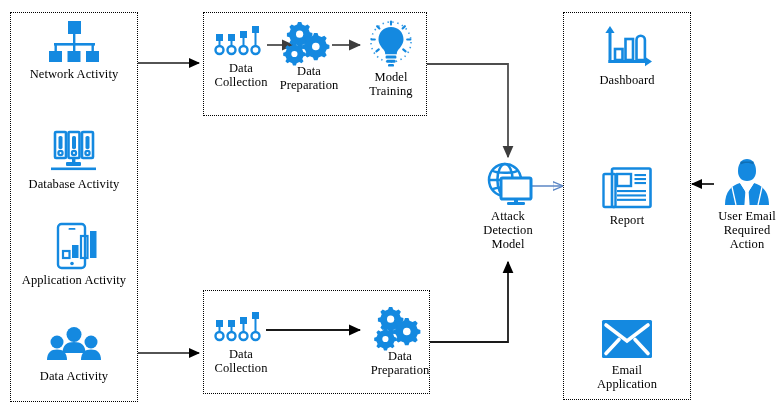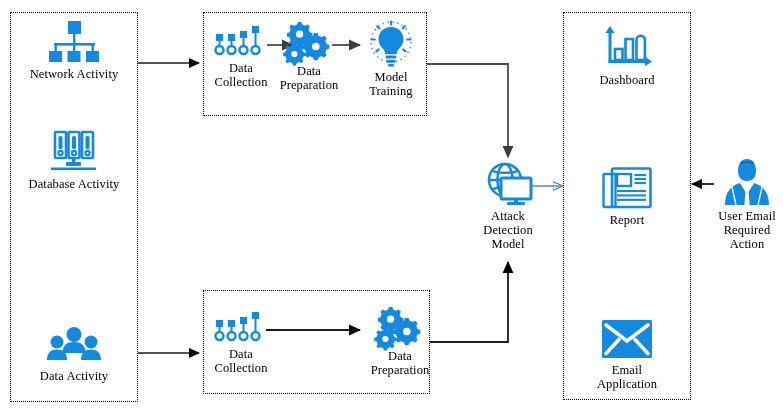--- a/index.html
+++ b/index.html
@@ -114,20 +114,34 @@
           <circle cx="41.5" cy="23" r="2.1"></circle>
         </g>
         <rect x="26" y="28" width="3.4" height="5" fill="#1489E0"></rect>
         <rect x="20" y="32" width="15" height="4" rx="1" fill="#1489E0"></rect>
         <rect x="5" y="37.5" width="45" height="2.6" fill="#1489E0"></rect>
       </svg>
     </span>
     <span class="lbl">Database Activity</span>
   </div>
 
+  <div class="node" style="left:14px;top:222px;width:120px;">
+    <span class="ico">
+      <svg width="56" height="48" viewBox="0 0 56 48">
+        <rect x="12" y="2" width="27" height="44" rx="3.5" fill="none" stroke="#1489E0" stroke-width="2.4"></rect>
+        <rect x="22.5" y="6" width="7" height="1.8" rx="0.9" fill="#1489E0"></rect>
+        <circle cx="26" cy="41.5" r="1.8" fill="#1489E0"></circle>
+        <rect x="17" y="29" width="6.5" height="7" fill="none" stroke="#1489E0" stroke-width="2.2"></rect>
+        <rect x="26" y="23" width="6.5" height="13" fill="#1489E0"></rect>
+        <rect x="35" y="14" width="6.5" height="22" fill="none" stroke="#1489E0" stroke-width="2.2"></rect>
+        <rect x="44" y="9" width="6.5" height="27" fill="#1489E0"></rect>
+      </svg>
+    </span>
+    <span class="lbl">Application Activity</span>
+  </div>
 
   <div class="node" style="left:14px;top:326px;width:120px;">
     <span class="ico">
       <svg width="56" height="40" viewBox="0 0 56 40">
         <circle cx="28" cy="8.5" r="7.5" fill="#1489E0"></circle>
         <path d="M16.5,27 C16.5,19 21,16 28,16 C35,16 39.5,19 39.5,27 Z" fill="#1489E0"></path>
         <circle cx="11" cy="16" r="6.5" fill="#1489E0"></circle>
         <path d="M1,34 C1,26.5 5,23.5 11,23.5 C17,23.5 21,26.5 21,34 Z" fill="#1489E0"></path>
         <circle cx="45" cy="16" r="6.5" fill="#1489E0"></circle>
         <path d="M35,34 C35,26.5 39,23.5 45,23.5 C51,23.5 55,26.5 55,34 Z" fill="#1489E0"></path>

